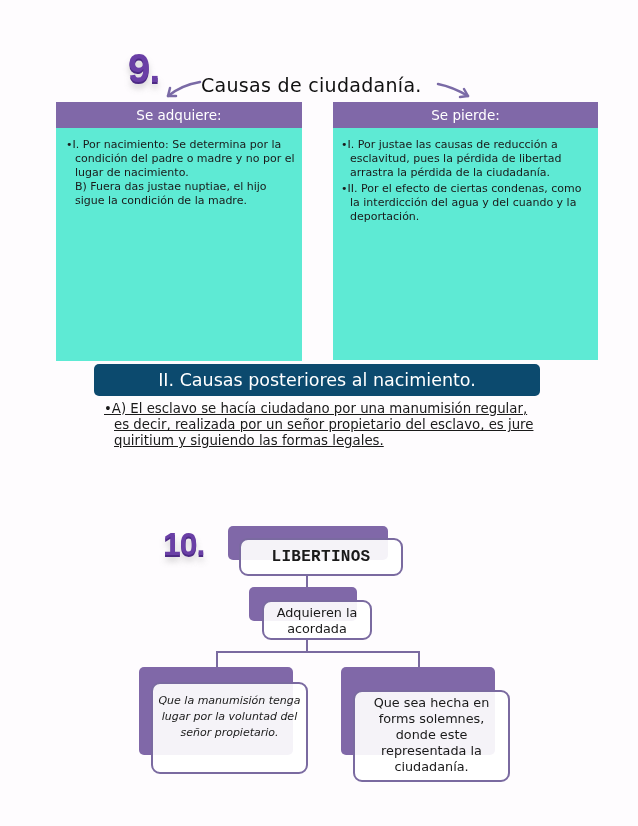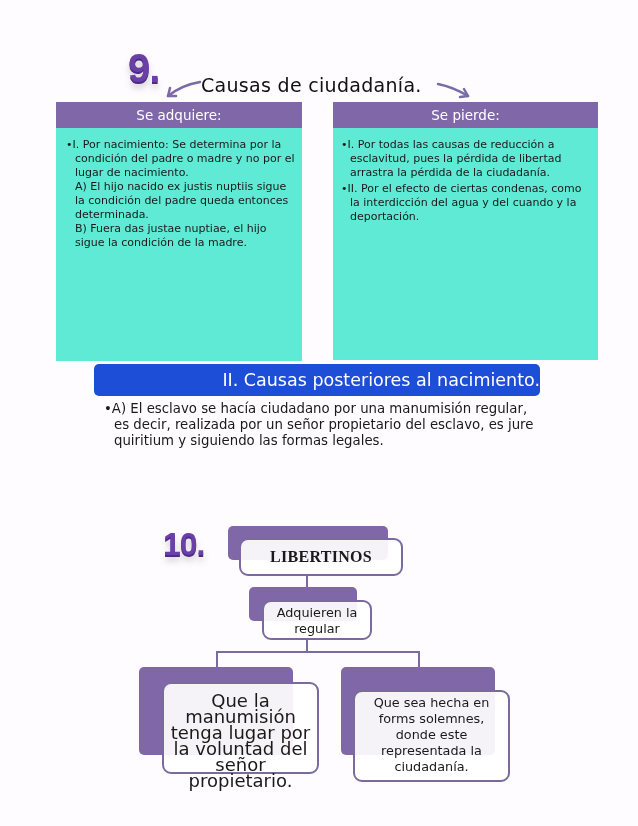--- a/index.html
+++ b/index.html
@@ -22,25 +22,25 @@
     .panel-head {
       background:#8068a8; color:#fff; text-align:center;
       font-size:13.5px; height:26px; line-height:26px;
     }
     .panel-body { padding:10px 6px 0 10px; font-size:11px; line-height:14px; color:#1a1a1a; }
     .bl { padding-left:9px; text-indent:-9px; margin-bottom:2px; }
     .bl .sub { display:block; text-indent:0; }
 
     .banner {
       left:94px; top:364px; width:446px; height:32px;
-      background:#1d4ed8; color:#fff; border-radius:5px;
-      text-align:right; font-size:17.5px; line-height:32px;
+      background:#0c4a6e; color:#fff; border-radius:5px;
+      text-align:center; font-size:17.5px; line-height:32px;
     }
     .causes { left:104px; top:401px; width:440px; font-size:13.3px; line-height:16.2px; }
-    .causes .bl { padding-left:10px; text-indent:-10px; margin-bottom:3px; }
+    .causes .bl { padding-left:10px; text-indent:-10px; margin-bottom:3px;text-decoration:underline; }
 
     .back-box { background:#8068a8; border-radius:5px; }
     .front-box {
       background:rgba(255,255,255,0.92); border:2.5px solid #7a6aa0; border-radius:9px;
       box-sizing:border-box; text-align:center; color:#1a1a1a;
     }
     .line { background:#7a6aa0; }
   </style>
 </head>
 <body>
@@ -57,51 +57,50 @@
 <svg class="abs" style="left:436px; top:80px;" width="36" height="24">
   <path class="arrow" d="M2 4 C12 6, 22 10, 32 16"></path>
   <path class="arrow" d="M32 16 L24 17 M32 16 L28 9"></path>
 </svg>
 
 <div class="abs panel" style="left:56px; top:102px; width:246px; height:259px;">
   <div class="panel-head">Se adquiere:</div>
   <div class="panel-body">
     <div class="bl">
       <span>•I. Por nacimiento: Se determina por la condición del padre o madre y no por el lugar de nacimiento.</span>
-      <span class="sub">A) El hijo nacido ex justis nuptiis sigue la condición del padre queda entonces determinada.</span>
       <span class="sub">B) Fuera das justae nuptiae, el hijo sigue la condición de la madre.</span>
     </div>
   </div>
 </div>
 
 <div class="abs panel" style="left:333px; top:102px; width:265px; height:258px;">
   <div class="panel-head">Se pierde:</div>
   <div class="panel-body" style="padding-left:8px;">
-    <div class="bl">•I. Por todas las causas de reducción a esclavitud, pues la pérdida de libertad arrastra la pérdida de la ciudadanía.</div>
+    <div class="bl">•I. Por justae las causas de reducción a esclavitud, pues la pérdida de libertad arrastra la pérdida de la ciudadanía.</div>
     <div class="bl">•II. Por el efecto de ciertas condenas, como la interdicción del agua y del cuando y la deportación.</div>
   </div>
 </div>
 
 <div class="abs banner">II. Causas posteriores al nacimiento.</div>
 <div class="abs causes">
   <div class="bl">•A) El esclavo se hacía ciudadano por una manumisión regular, es decir, realizada por un señor propietario del esclavo, es jure quiritium y siguiendo las formas legales.</div>
 </div>
 
 <div class="abs big-num" style="left:163px; top:526px; font-size:32px; line-height:36px;">10.</div>
 
 <div class="abs back-box" style="left:228px; top:526px; width:160px; height:34px;"></div>
-<div class="abs front-box" style="left:239px; top:538px; width:164px; height:38px; font-family:Liberation Serif, serif; font-weight:bold; font-size:16px; line-height:34px; letter-spacing:0.3px;">LIBERTINOS</div>
+<div class="abs front-box" style="left:239px; top:538px; width:164px; height:38px; font-family:Liberation Mono, monospace; font-weight:bold; font-size:16px; line-height:34px; letter-spacing:0.3px;">LIBERTINOS</div>
 
 <div class="abs line" style="left:306px; top:576px; width:2px; height:12px;"></div>
 
 <div class="abs back-box" style="left:249px; top:587px; width:108px; height:34px;"></div>
-<div class="abs front-box" style="left:262px; top:600px; width:110px; height:40px; font-size:12.8px; line-height:16px; padding-top:3px;">Adquieren la regular</div>
+<div class="abs front-box" style="left:262px; top:600px; width:110px; height:40px; font-size:12.8px; line-height:16px; padding-top:3px;">Adquieren la acordada</div>
 
 <div class="abs line" style="left:306px; top:640px; width:2px; height:12px;"></div>
 <div class="abs line" style="left:216px; top:651px; width:204px; height:2px;"></div>
 <div class="abs line" style="left:216px; top:651px; width:2px; height:16px;"></div>
 <div class="abs line" style="left:418px; top:651px; width:2px; height:16px;"></div>
 
 <div class="abs back-box" style="left:139px; top:667px; width:154px; height:88px;"></div>
-<div class="abs front-box" style="left:162px; top:682px; width:157px; height:92px; font-size:18px; line-height:16px; padding:9px 4px 0 4px;">Que la manumisión tenga lugar por la voluntad del señor propietario.</div>
+<div class="abs front-box" style="left:151px; top:682px; width:157px; height:92px; font-size:11px; line-height:16px; padding:9px 4px 0 4px;font-style:italic;">Que la manumisión tenga lugar por la voluntad del señor propietario.</div>
 
 <div class="abs back-box" style="left:341px; top:667px; width:154px; height:88px;"></div>
 <div class="abs front-box" style="left:353px; top:682px; width:157px; height:92px; font-size:12.8px; line-height:16px; padding:3px 4px 0 4px;margin-top:8px;">Que sea hecha en forms solemnes, donde este representada la ciudadanía.</div>
 
 </body></html>

